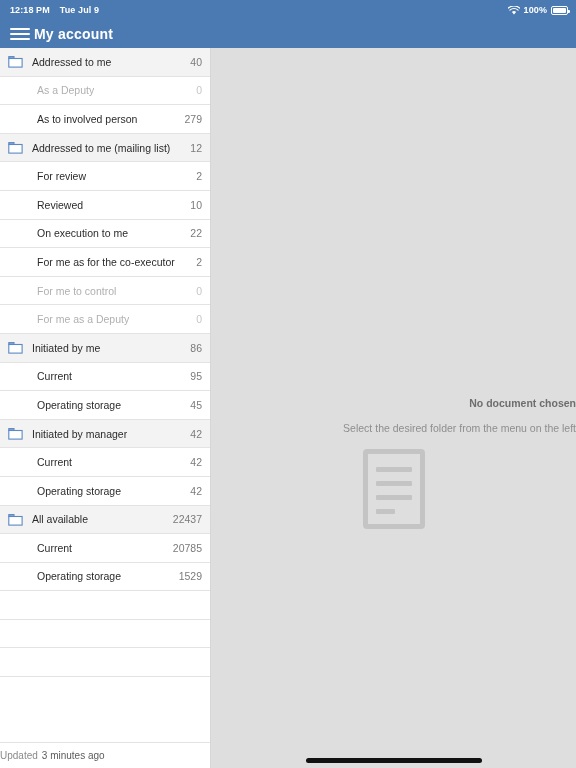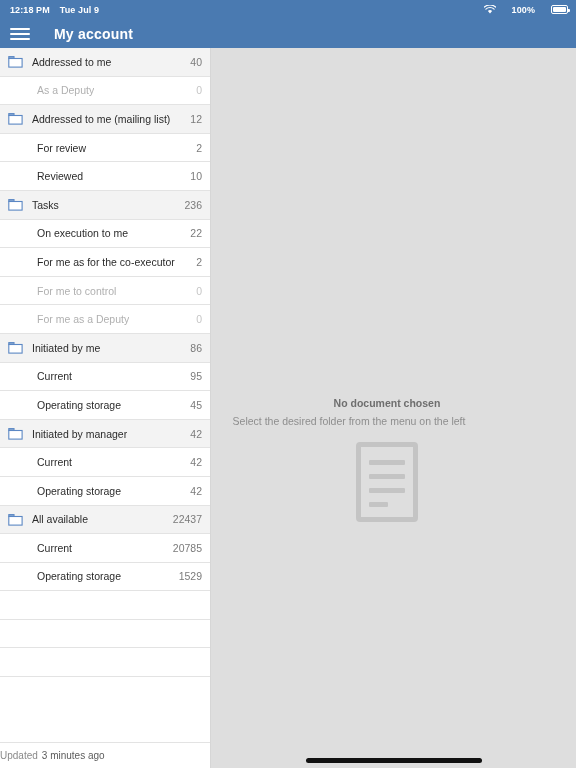--- a/index.html
+++ b/index.html
@@ -15,21 +15,21 @@
   .statusbar {
     height:20px; flex:0 0 20px;
     background:#4a7ab1;
     display:flex; align-items:center;
     padding:0 8px 0 10px;
     color:#ffffff;
     font-size:9px; font-weight:bold;
     letter-spacing:.1px;
   }
   .sb-left { display:flex; align-items:center; gap:10px; }
-  .sb-right { margin-left:auto; display:flex; gap:16px; }
+  .sb-right { margin-left:auto; display:flex; align-items:center; gap:4px; }
   .wifi-ico { display:block; }
   .batt {
     width:17px; height:9px; border:1px solid #ffffff; border-radius:2px;
     position:relative; display:inline-block;
   }
   .batt::before {
     content:""; position:absolute; left:1px; top:1px; bottom:1px; right:1px;
     background:#ffffff; border-radius:1px;
   }
   .batt::after {
@@ -40,21 +40,21 @@
   
   .appbar {
     height:28px; flex:0 0 28px;
     background:#4a7ab1;
     display:flex; align-items:center;
     padding-left:10px;
     color:#ffffff;
   }
   .hamburger { width:20px; height:14px; display:flex; flex-direction:column; justify-content:center; gap:3px; cursor:pointer; }
   .hamburger i { display:block; height:2px; background:#ffffff; border-radius:1px; }
-  .appbar-title { margin-left:24px; font-size:14px; font-weight:bold; letter-spacing:.2px; }
+  .appbar-title { margin-left:4px; font-size:14px; font-weight:bold; letter-spacing:.2px; }
 
   
   .content { flex:1 1 auto; display:flex; min-height:0; position:relative;border-radius:8px; }
 
   
   .sidebar {
     width:211px; flex:0 0 211px;
     background:#ffffff;
     border-right:1px solid #d6d6d6;
     display:flex; flex-direction:column;
@@ -97,33 +97,33 @@
 
   
   .detail {
     flex:1 1 auto;
     background:#dedede;
     position:relative;
     overflow:hidden;
   }
   .empty-state {
     position:absolute;
-    left:0; right:13px;
+    left:0; right:0;
     top:348px;
-    text-align:center;
+    text-align:right;
     pointer-events:none;
   }
   .empty-title {
     font-size:10.5px; font-weight:bold; color:#6e6e6e;
     line-height:14px; white-space:nowrap;
   }
   .empty-sub {
     font-size:10.5px; color:#8e8e8e;
     line-height:14px; white-space:nowrap;
-    margin-top:4px;
+    margin-top:11px;
     
     margin-left:-76px;
   }
   .doc-ico {
     margin:14px auto 0;
     width:62px; height:80px;
     border:5px solid #c4c4c4;
     border-radius:4px;
     background:#dedede;
     display:flex; flex-direction:column;
@@ -185,45 +185,40 @@
               <rect x="0.8" y="1.6" width="5.2" height="1.6" fill="none" stroke="#5b87c4" stroke-width="1.1"></rect>
               <rect x="0.8" y="3.5" width="13.3" height="8.6" fill="#ffffff" stroke="#5b87c4" stroke-width="1.1"></rect>
             </svg>
             <span class="row-label">Addressed to me</span>
             <span class="row-count">40</span>
           </div>
           <div class="row child disabled">
             <span class="row-label">As a Deputy</span>
             <span class="row-count">0</span>
           </div>
+          <div class="row child">
+            <span class="row-label">As to involved person</span>
+            <span class="row-count">279</span>
+          </div>
           <div class="row folder">
             <svg class="folder-ico" viewBox="0 0 15 13">
               <path d="M0.8 2.6 h4.6 l1.3 1.3 h-5.9 z" fill="#5b87c4"></path>
               <rect x="0.8" y="1.6" width="5.2" height="1.6" fill="none" stroke="#5b87c4" stroke-width="1.1"></rect>
               <rect x="0.8" y="3.5" width="13.3" height="8.6" fill="#ffffff" stroke="#5b87c4" stroke-width="1.1"></rect>
             </svg>
             <span class="row-label">Addressed to me (mailing list)</span>
             <span class="row-count">12</span>
           </div>
           <div class="row child">
             <span class="row-label">For review</span>
             <span class="row-count">2</span>
           </div>
           <div class="row child">
             <span class="row-label">Reviewed</span>
             <span class="row-count">10</span>
-          </div>
-          <div class="row folder">
-            <svg class="folder-ico" viewBox="0 0 15 13">
-              <path d="M0.8 2.6 h4.6 l1.3 1.3 h-5.9 z" fill="#5b87c4"></path>
-              <rect x="0.8" y="1.6" width="5.2" height="1.6" fill="none" stroke="#5b87c4" stroke-width="1.1"></rect>
-              <rect x="0.8" y="3.5" width="13.3" height="8.6" fill="#ffffff" stroke="#5b87c4" stroke-width="1.1"></rect>
-            </svg>
-            <span class="row-label">Tasks</span>
-            <span class="row-count">236</span>
           </div>
           <div class="row child">
             <span class="row-label">On execution to me</span>
             <span class="row-count">22</span>
           </div>
           <div class="row child">
             <span class="row-label">For me as for the co-executor</span>
             <span class="row-count">2</span>
           </div>
           <div class="row child disabled">

